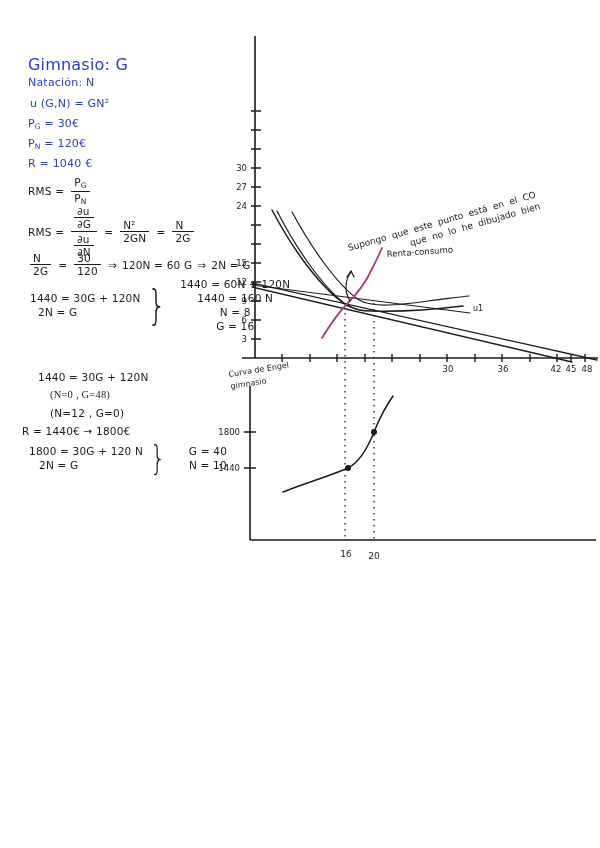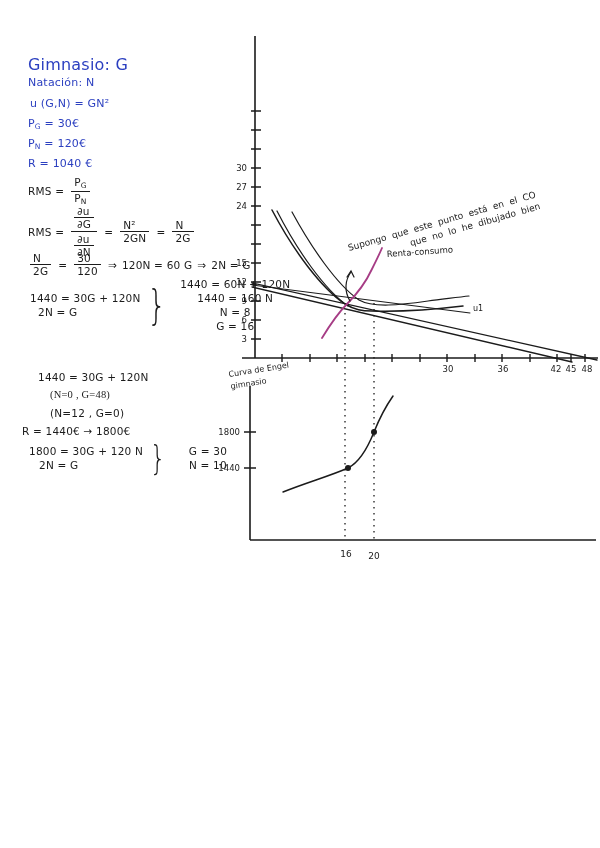--- a/index.html
+++ b/index.html
@@ -107,21 +107,21 @@
   <div class="abs m" style="left:50px;top:407px;">(N=12 , G=0)</div>
   <div class="abs m" style="left:22px;top:425px;">R = 1440€ → 1800€</div>
 
   <div class="abs m sys" style="left:29px;top:443px;">
     <div class="sysleft">
       <div>1800 = 30G + 120 N</div>
       <div style="padding-left:10px;">2N = G</div>
     </div>
     <span class="brace small">}</span>
     <div class="sysright" style="margin-left:16px;">
-      <div>G = 30</div>
+      <div>G = 40</div>
       <div>N = 10</div>
     </div>
   </div>
 
 
   <svg width="600" height="848" viewBox="0 0 600 848">
 
     <g>
       <path d="M255 36 V358 M242 358 H598" stroke="#1b1b1b" stroke-width="1.6" fill="none"></path>
       <path d="M251 339h10M251 320h10M251 301h10M251 282h10M251 263h10M251 244h10M251 225h10M251 206h10M251 187h10M251 168h10M251 149h10M251 130h10M251 111h10" stroke="#1b1b1b" stroke-width="1.4"></path>

